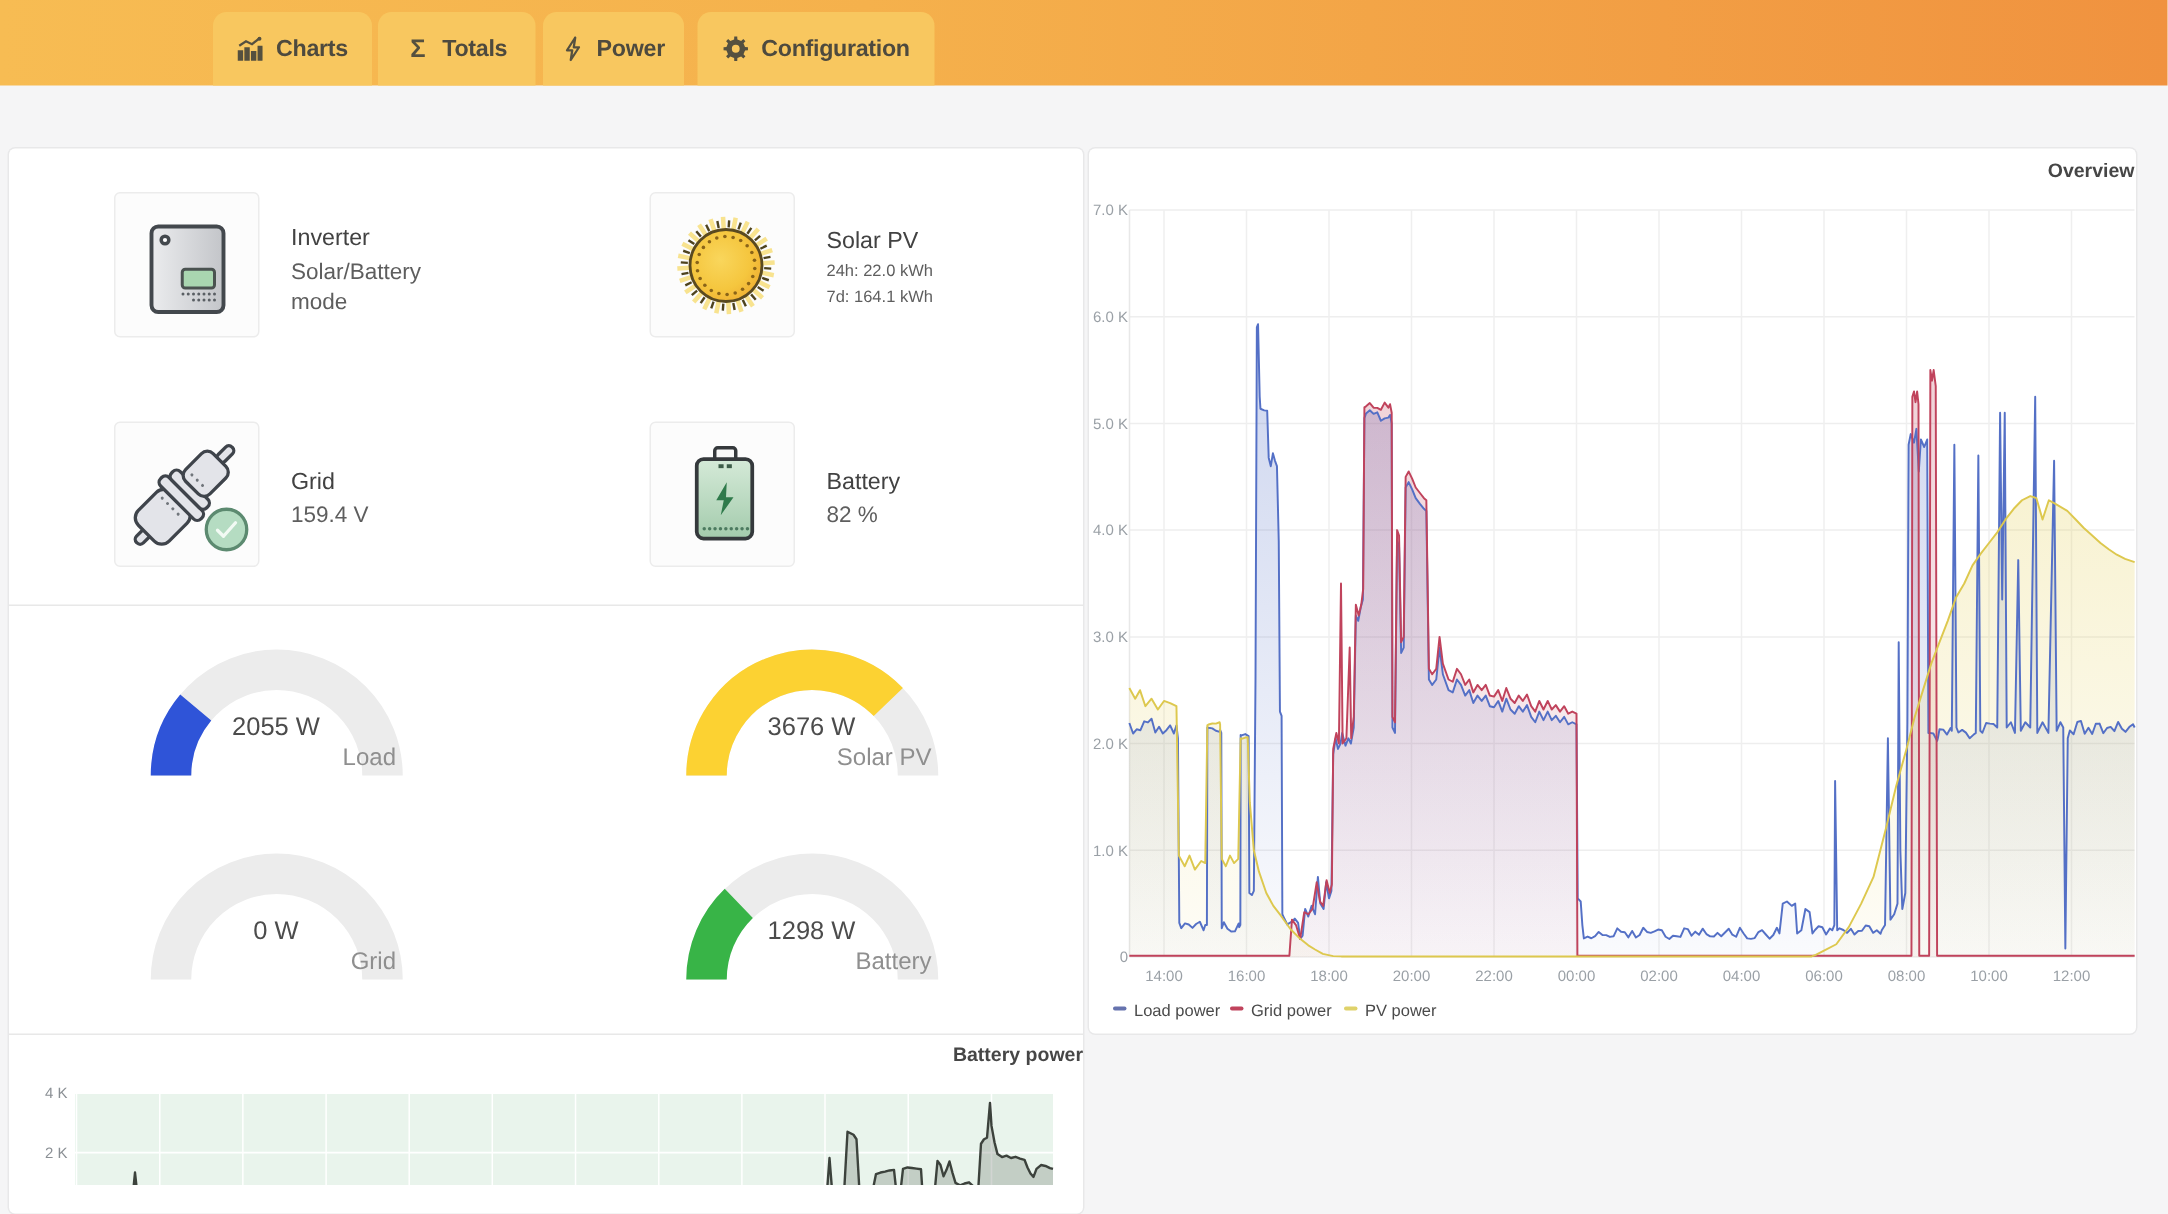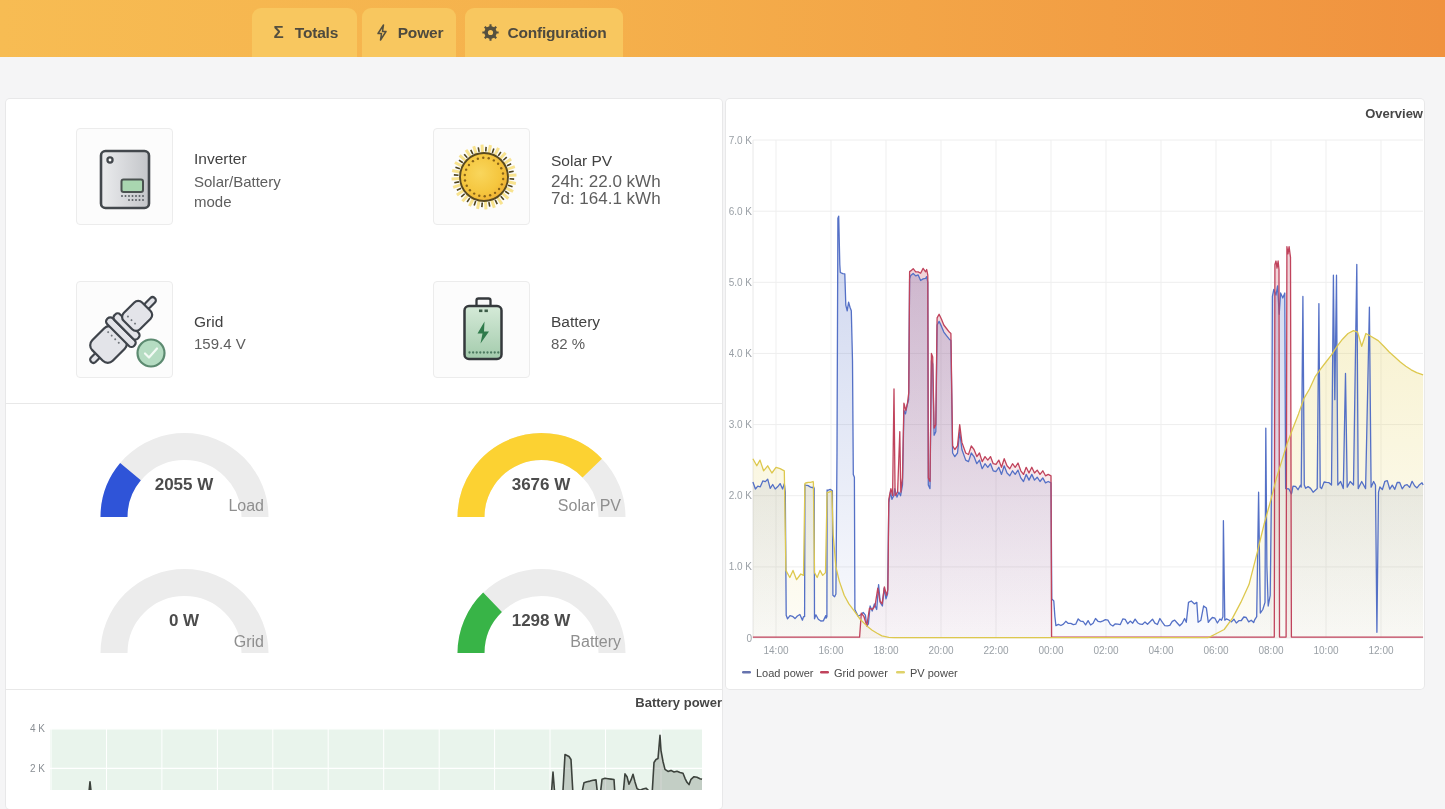--- a/index.html
+++ b/index.html
@@ -3,27 +3,39 @@
 <style>
 *{margin:0;padding:0;box-sizing:border-box}
 html,body{width:1445px;height:809px;overflow:hidden;background:#f5f5f6;font-family:"Liberation Sans",sans-serif}
 .tabbar{position:absolute;left:0;top:0;width:1445px;height:57px;background:linear-gradient(90deg,#f7bc53 0%,#f5b14c 40%,#f0923f 100%)}
 .tab{position:absolute;top:8px;height:49px;border-radius:9px 9px 0 0;display:flex;align-items:center;justify-content:center;gap:9px;font-size:15.5px;font-weight:700;letter-spacing:-0.2px;color:#4e4a3e;background:#f8c75f}
 .tab.active{background:#ffffff;color:#434a57}
 .panel{position:absolute;background:#fff;border-radius:4px;box-shadow:0 0 0 1px rgba(0,0,0,0.05)}
 .ibox{position:absolute;width:97px;height:97px;background:#fcfcfc;border:1px solid #ececec;border-radius:4px}
 .ctitle{position:absolute;font-size:15.5px;font-weight:400;color:#424242}
 .csub{position:absolute;font-size:15px;color:#5e5e5e;line-height:19.5px}
-.csub2{position:absolute;font-size:17px;color:#5e5e5e;line-height:17px}
-.gval{position:absolute;width:160px;text-align:center;font-size:17px;font-weight:700;color:#4c4c4c}
+.csub2{position:absolute;font-size:11px;color:#5e5e5e;line-height:17px}
+.gval{position:absolute;width:160px;text-align:center;font-size:17px;font-weight:400;color:#4c4c4c}
 .glab{position:absolute;width:160px;text-align:right;font-size:16px;color:#8f8f8f}
 .chtitle{position:absolute;font-size:13px;font-weight:700;color:#464646;text-align:right}
 </style></head>
 <body>
 <div class="tabbar">
+  <div class="tab" style="left:142px;width:106px">
+    <svg width="17" height="17" viewBox="0 0 17 17">
+        <g stroke="#55503f" fill="#55503f">
+          <rect x="1" y="10" width="2.6" height="6"></rect>
+          <rect x="5.4" y="8" width="2.6" height="8"></rect>
+          <rect x="9.8" y="10.5" width="2.6" height="5.5"></rect>
+          <rect x="14.2" y="7" width="2.6" height="9"></rect>
+        </g>
+        <polyline points="1.5,6.5 6,3.5 10,5.5 15,1.5" fill="none" stroke="#55503f" stroke-width="1.5"></polyline>
+        <circle cx="15" cy="1.8" r="1.3" fill="#55503f"></circle>
+      </svg>
+    Charts</div>
   <div class="tab" style="left:252px;width:105px">
     <svg width="15" height="19" viewBox="0 0 15 19">
         <text x="7.5" y="15" text-anchor="middle" font-size="17" font-weight="700" fill="#55503f" font-family="Liberation Sans">Σ</text>
       </svg>
     Totals</div>
   <div class="tab" style="left:362px;width:94px">
     <svg width="14" height="17" viewBox="0 0 14 17">
         <path d="M8.5 1 L3 9.5 H6.5 L5.5 16 L11 7.5 H7.5 Z" fill="none" stroke="#55503f" stroke-width="1.5" stroke-linejoin="round"></path>
       </svg>
     Power</div>

